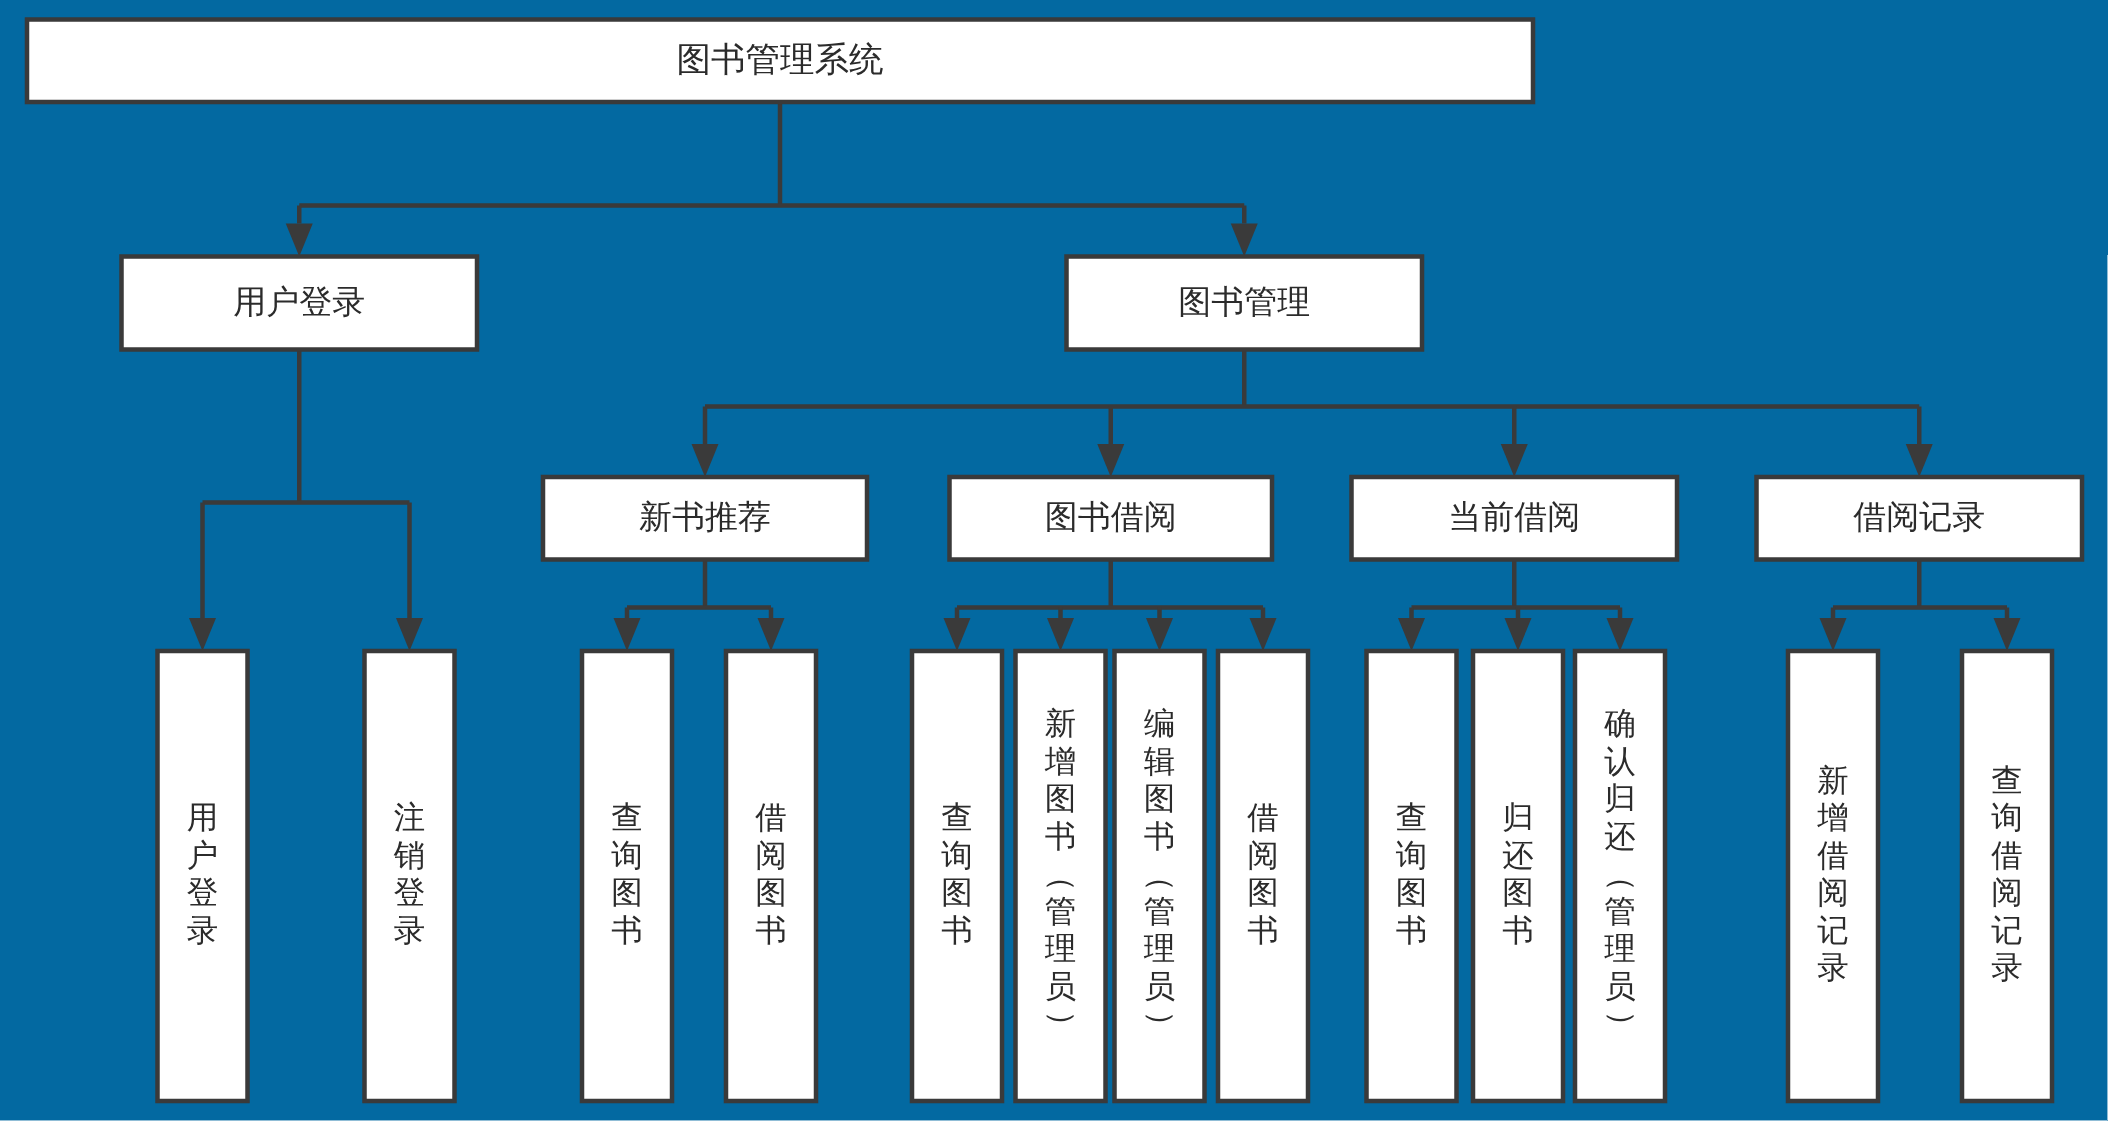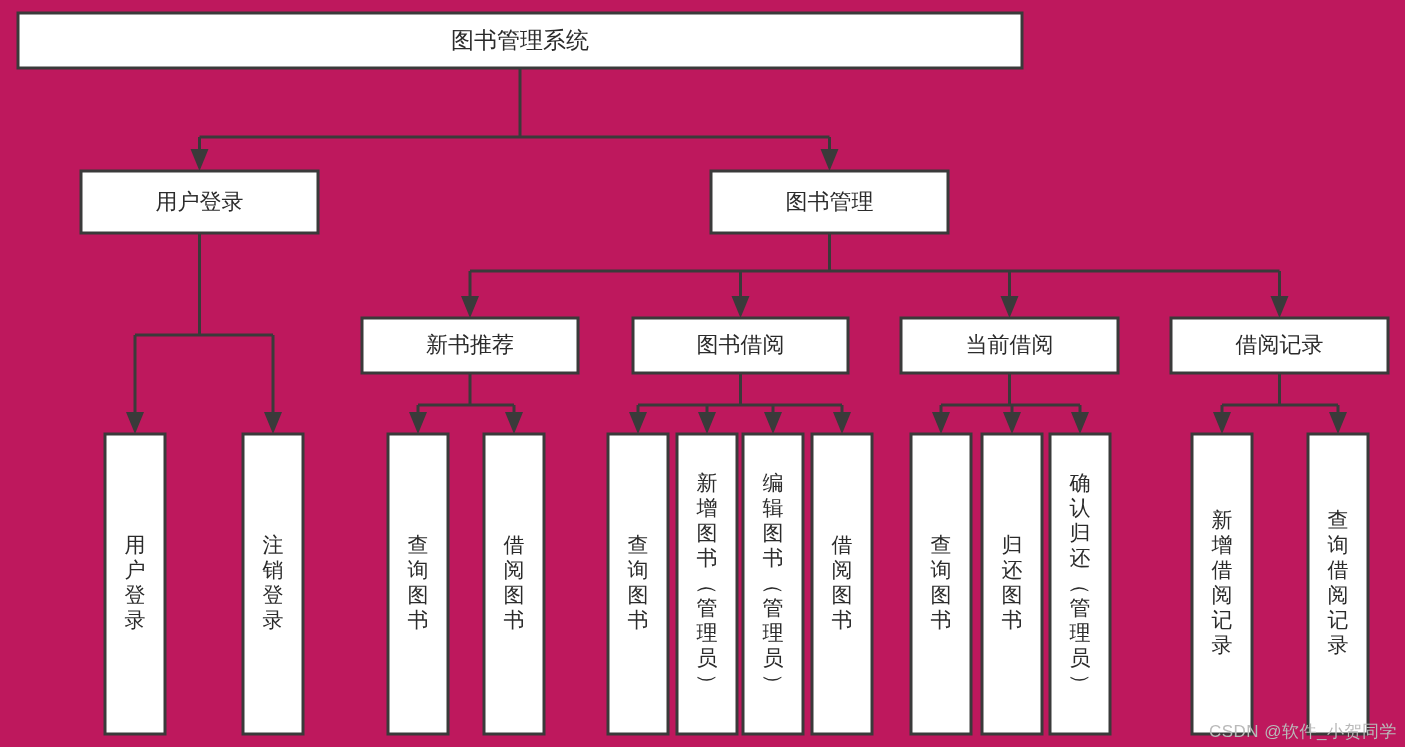--- a/index.html
+++ b/index.html
@@ -1,20 +1,20 @@
 <!DOCTYPE html>
 <html><head>
 <meta charset="utf-8">
 <style>
   html,body{margin:0;padding:0;background:#ffffff;}
   body{
     font-family:"Liberation Sans","DejaVu Sans",sans-serif;
     width:1405px;height:747px;overflow:hidden;
   }
-  #diagram-root{position:relative;width:1405px;height:747px;background:#be185d;}
+  #diagram-root{position:relative;width:1405px;height:747px;background:#0369a1;}
   svg#flow{position:absolute;left:0;top:0;width:1405px;height:747px;display:block;}
 
   .node-box{
     fill:#ffffff;
     stroke:#3a3a3a;
     stroke-width:3;
   }
   .node-label{
     fill:#2b2b2b;
     font-family:"Liberation Sans","DejaVu Sans",sans-serif;
@@ -262,15 +262,14 @@
           <text x="1338" y="521.5" class="vlabel-char">查</text>
           <text x="1338" y="546.5" class="vlabel-char">询</text>
           <text x="1338" y="571.5" class="vlabel-char">借</text>
           <text x="1338" y="596.5" class="vlabel-char">阅</text>
           <text x="1338" y="621.5" class="vlabel-char">记</text>
           <text x="1338" y="646.5" class="vlabel-char">录</text>
         </g>
       </g>
   </svg>
 
-  <div class="watermark">CSDN @软件_小贺同学</div>
 
 </div>
 
 </body></html>

